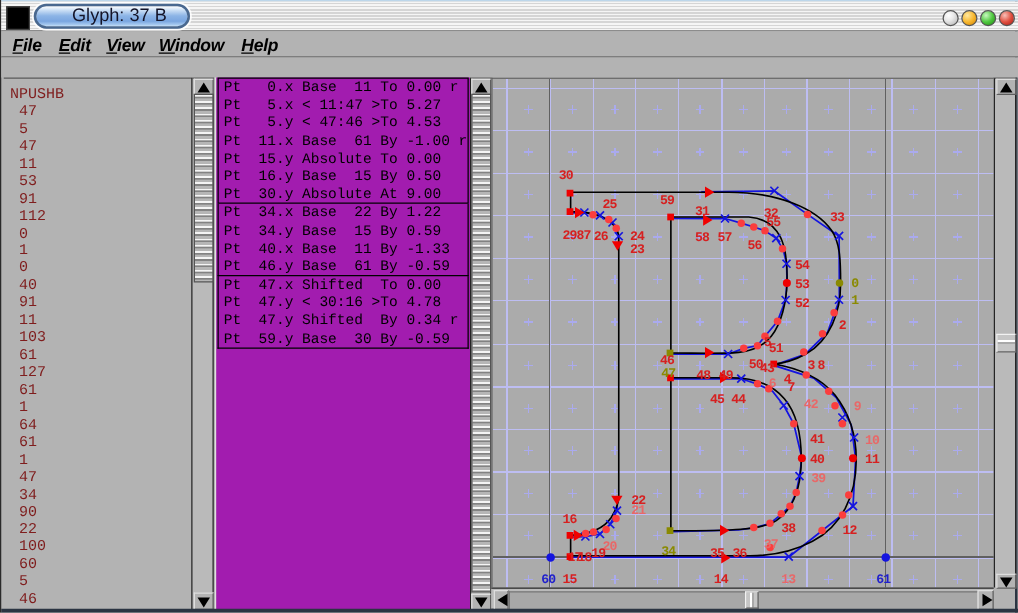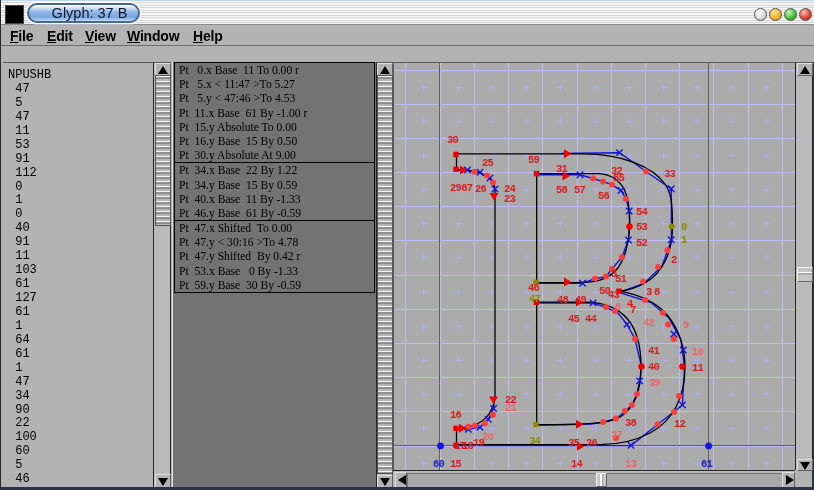--- a/index.html
+++ b/index.html
@@ -3,54 +3,54 @@
 <style>
 html,body{margin:0;padding:0;}
 body{width:814px;height:490px;overflow:hidden;background:#b3b3b3;}
 #win{position:absolute;left:0;top:0;width:814px;height:490px;background:#b3b3b3;font-family:"Liberation Sans",sans-serif;box-sizing:border-box;border-left:1px solid #2a2a2a;border-right:2px solid #2b3442;}
 .abs{position:absolute;}
 
 #title{left:0;top:0;width:814px;height:25px;
  background:repeating-linear-gradient(180deg,#f5f5f5 0px,#f5f5f5 1.2px,#d5d5d5 1.2px,#d5d5d5 2.5px);
  border-top:1px solid #bcd6ea;border-bottom:1px solid #8c8c8c;box-sizing:border-box;}
 #ticon{left:4px;top:4px;width:17px;height:17px;background:#000;border:1px solid #444;}
-#pill{left:26px;top:2px;width:113px;height:20px;border-radius:11px;
+#pill{left:26px;top:2px;width:125px;height:20px;border-radius:11px;
  background:linear-gradient(180deg,#ffffff 0%,#cfe2f6 18%,#8cb4e6 48%,#7aa6e0 75%,#a8cbf0 93%,#cde2f6 100%);
  border:2px solid #49688f;box-sizing:border-box;box-shadow:0 0 0 1.5px rgba(255,255,255,0.85);
  text-align:center;font-size:14.5px;color:#141428;line-height:16px;padding-left:12px;}
 .ball{width:11px;height:11px;border-radius:50%;top:7px;border:1px solid #555;box-sizing:content-box;}
 #b1{left:753px;background:radial-gradient(circle at 35% 30%,#ffffff 0%,#e8e8e8 40%,#b0b0b0 100%);}
 #b2{left:768px;background:radial-gradient(circle at 35% 30%,#ffe8a0 0%,#f8b830 50%,#d08000 100%);}
 #b3{left:783px;background:radial-gradient(circle at 35% 30%,#c8f8c0 0%,#50c840 50%,#208810 100%);}
 #b4{left:798px;background:radial-gradient(circle at 35% 30%,#f8c0b8 0%,#e05040 50%,#a81810 100%);}
 
 #menu{left:0;top:25px;width:814px;height:21px;background:#b3b3b3;border-bottom:1px solid #6e6e6e;
  font-weight:bold;font-size:14px;letter-spacing:-0.2px;color:#000;box-sizing:border-box;}
-#menu span{position:absolute;top:3px;}
+#menu span{position:absolute;top:3px;font-style:italic;}
 #menu u{text-decoration:underline;}
 
 #status{left:0;top:46px;width:814px;height:16px;background:#b3b3b3;
  font-family:"Liberation Mono",monospace;font-size:12px;color:#000;}
 #status div{position:absolute;left:4px;top:15px;margin-left:33px;}
 
 #leftlist{left:2px;top:62px;width:150px;height:426px;background:#b3b3b3;
- font-family:"Liberation Mono",monospace;font-size:12px;line-height:13.93px;color:#000000;
+ font-family:"Liberation Mono",monospace;font-size:12px;line-height:13.93px;color:#7f1d1d;
  border-top:1px solid #5a5a5a;overflow:hidden;box-sizing:border-box;}
 #leftlist pre{margin:6px 0 0 5px;font-family:inherit;}
 
 .sb{background:#bababa;}
 .sbbtn{position:absolute;width:16px;height:13px;background:#b3b3b3;
  border:1px solid;border-color:#dedede #5e5e5e #5e5e5e #dedede;box-sizing:border-box;}
 .arr{position:absolute;width:0;height:0;}
 .stripes{background:repeating-linear-gradient(180deg,#f4f4f4 0px,#f4f4f4 1px,#828282 1.6px,#828282 2.4px,#b6b6b6 3px,#b6b6b6 5px);
  border:1px solid #555;box-sizing:border-box;}
 .hthumb{background:linear-gradient(90deg,#c6c6c6 0 3px,#ffffff 3px 4.5px,#a8a8a8 4.5px 6px,#c6c6c6 6px 100%);border:1px solid #666;border-left-color:#f2f2f2;border-top-color:#eee;box-sizing:border-box;}
 .vthumb{background:linear-gradient(180deg,#c6c6c6 0 4px,#ffffff 4px 5.5px,#a8a8a8 5.5px 7px,#c6c6c6 7px 100%);border:1px solid #666;border-top-color:#f2f2f2;border-left-color:#eee;box-sizing:border-box;}
-#mid{left:172px;top:62px;width:203px;height:426px;background:#737373;
- font-family:Liberation Serif, serif;font-size:11.6px;color:#000;}
+#mid{left:172px;top:62px;width:203px;height:426px;background:#a21caf;
+ font-family:Liberation Mono, monospace;font-size:11.6px;color:#000;}
 #midrows{position:absolute;left:1px;top:0px;width:201px;}
 .grp{border:1px solid #000;border-top:none;box-sizing:border-box;}
 .grp:first-child{border-top:1px solid #000;}
 .row{height:14.2px;line-height:16.5px;white-space:pre;padding-left:4px;overflow:visible;}
 
 #cv{left:392px;top:62px;}
 </style></head>
 <body>
 <div id="win">
 <div class="abs" id="title">
@@ -129,22 +129,21 @@
   </div>
   <div class="grp">
    <div class="row">Pt  34.x Base  22 By 1.22</div>
    <div class="row">Pt  34.y Base  15 By 0.59</div>
    <div class="row">Pt  40.x Base  11 By -1.33</div>
    <div class="row">Pt  46.y Base  61 By -0.59</div>
   </div>
   <div class="grp">
    <div class="row">Pt  47.x Shifted  To 0.00</div>
    <div class="row">Pt  47.y &lt; 30:16 &gt;To 4.78</div>
-   <div class="row">Pt  47.y Shifted  By 0.42 r</div>
-   <div class="row">Pt  53.x Base   0 By -1.33</div>
+   <div class="row">Pt  47.y Shifted  By 0.34 r</div>
    <div class="row">Pt  59.y Base  30 By -0.59</div>
   </div>
  </div>
 </div>
 
 <div class="abs sb" style="left:375px;top:62px;width:17px;height:426px;border-top:1px solid #5a5a5a;border-left:1px solid #252525;border-right:1px solid #252525;box-sizing:border-box;">
  <div class="sbbtn" style="left:0px;top:0px;">
         <span class="arr" style="left:2px;top:2px;border-left:5px solid transparent;border-right:5px solid transparent;border-bottom:8px solid #000;"></span>
       </div>
  <div class="stripes abs" style="left:0px;top:12px;width:16px;height:399px;"></div>

